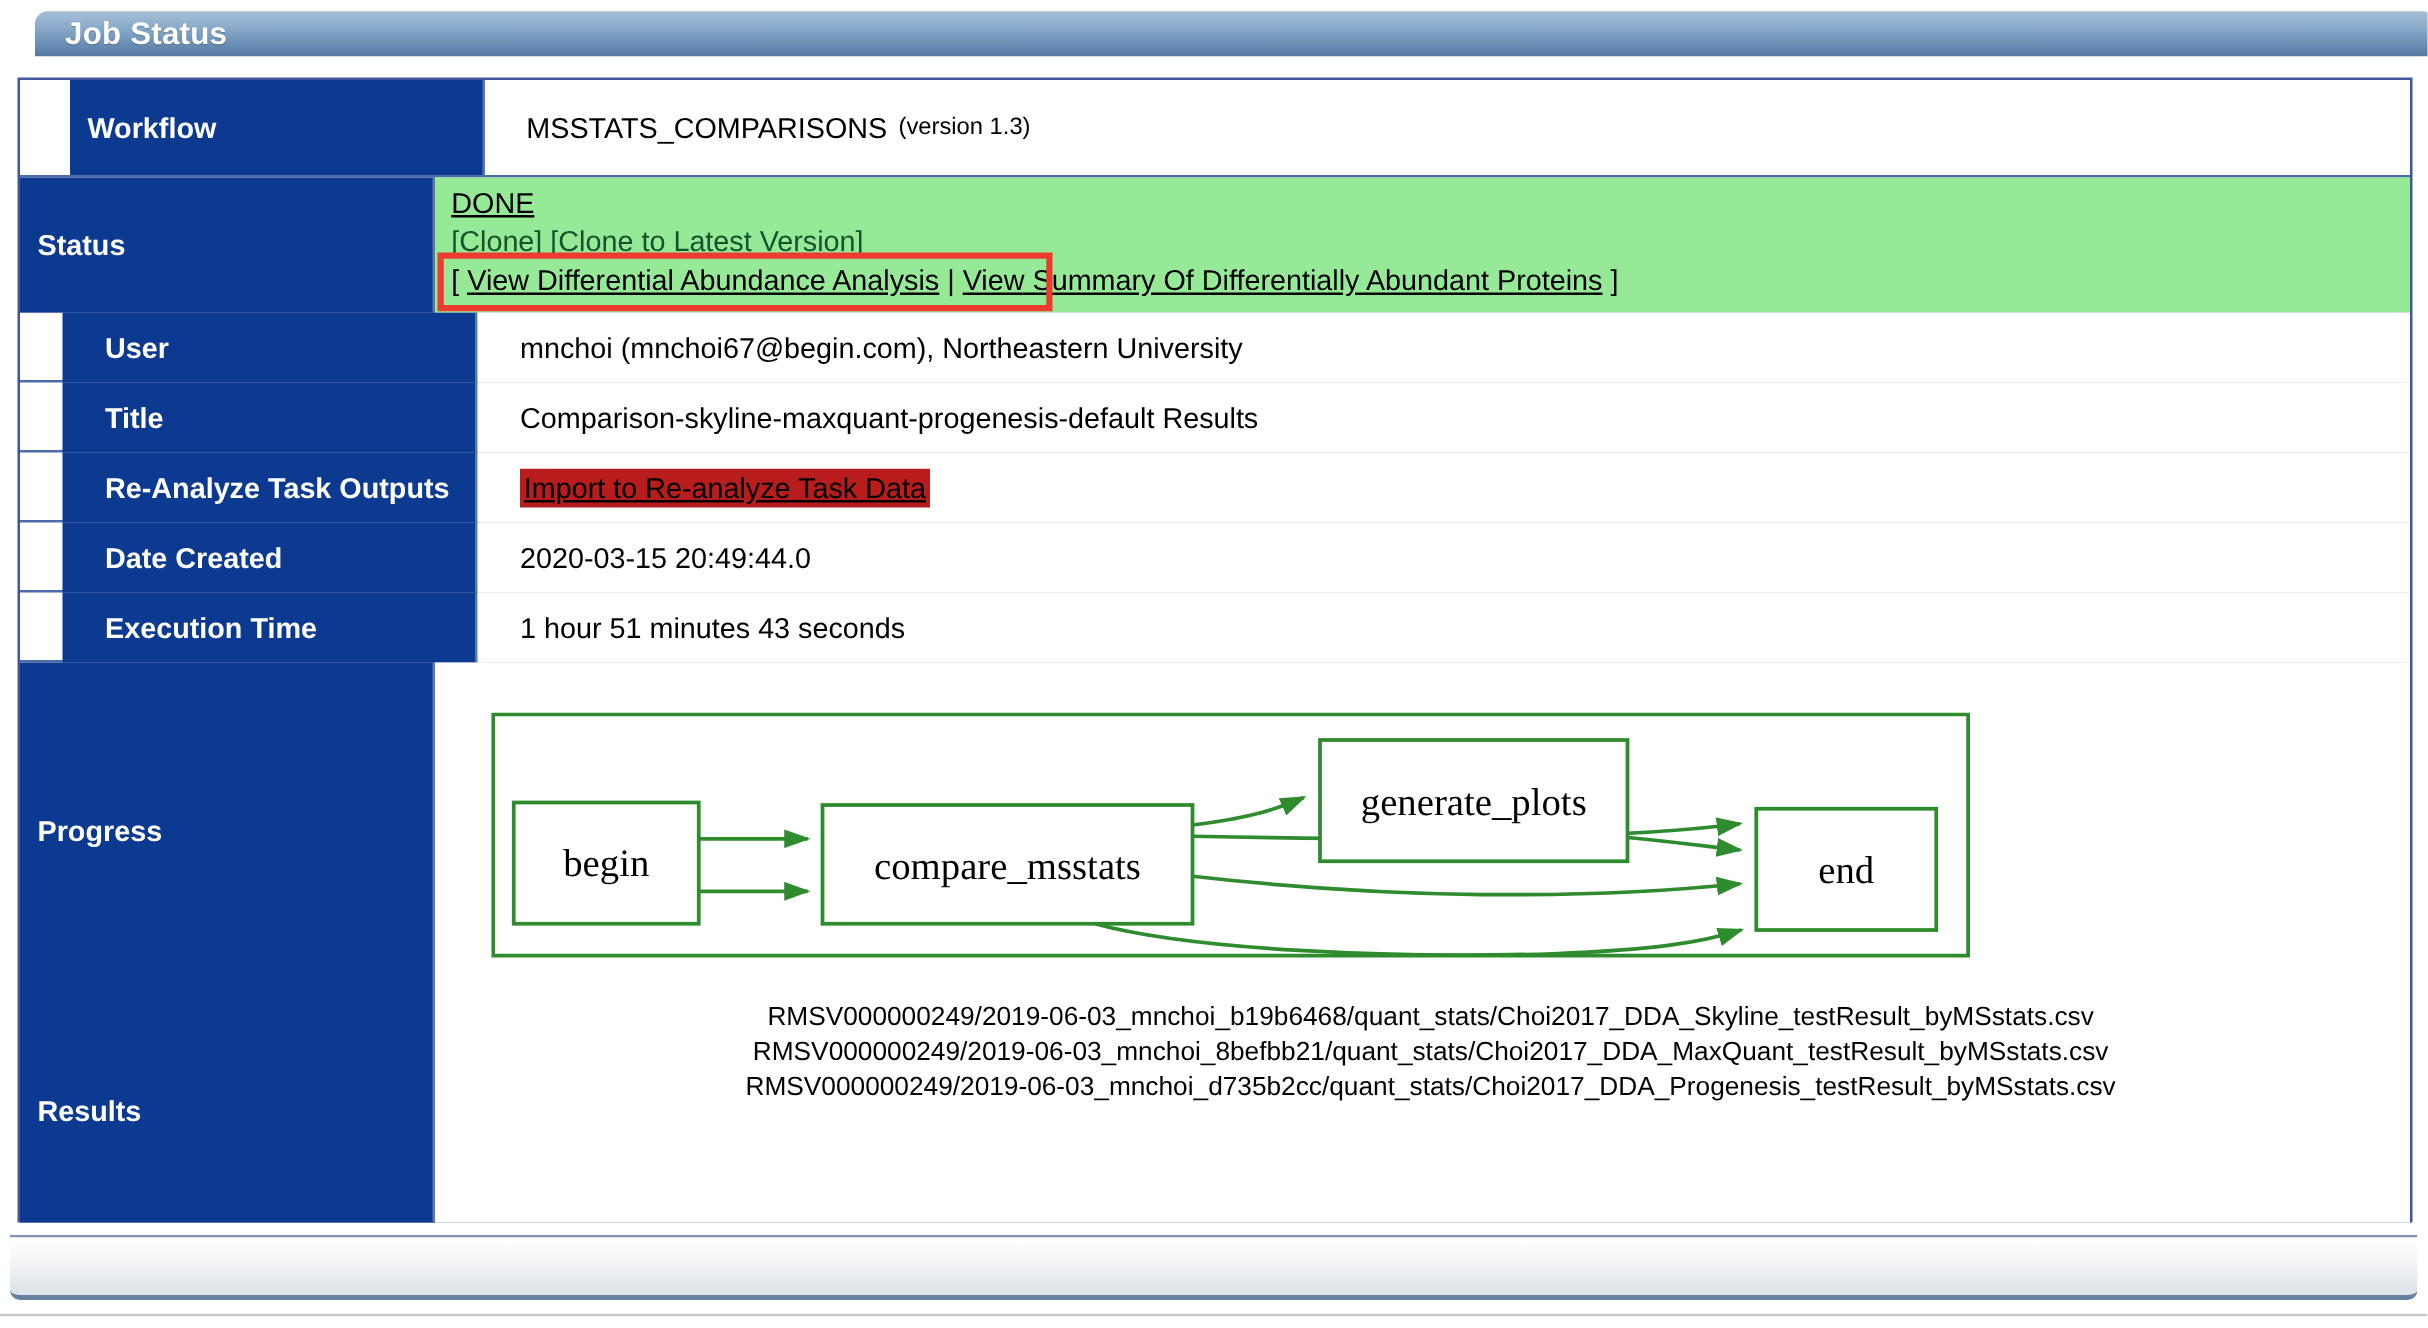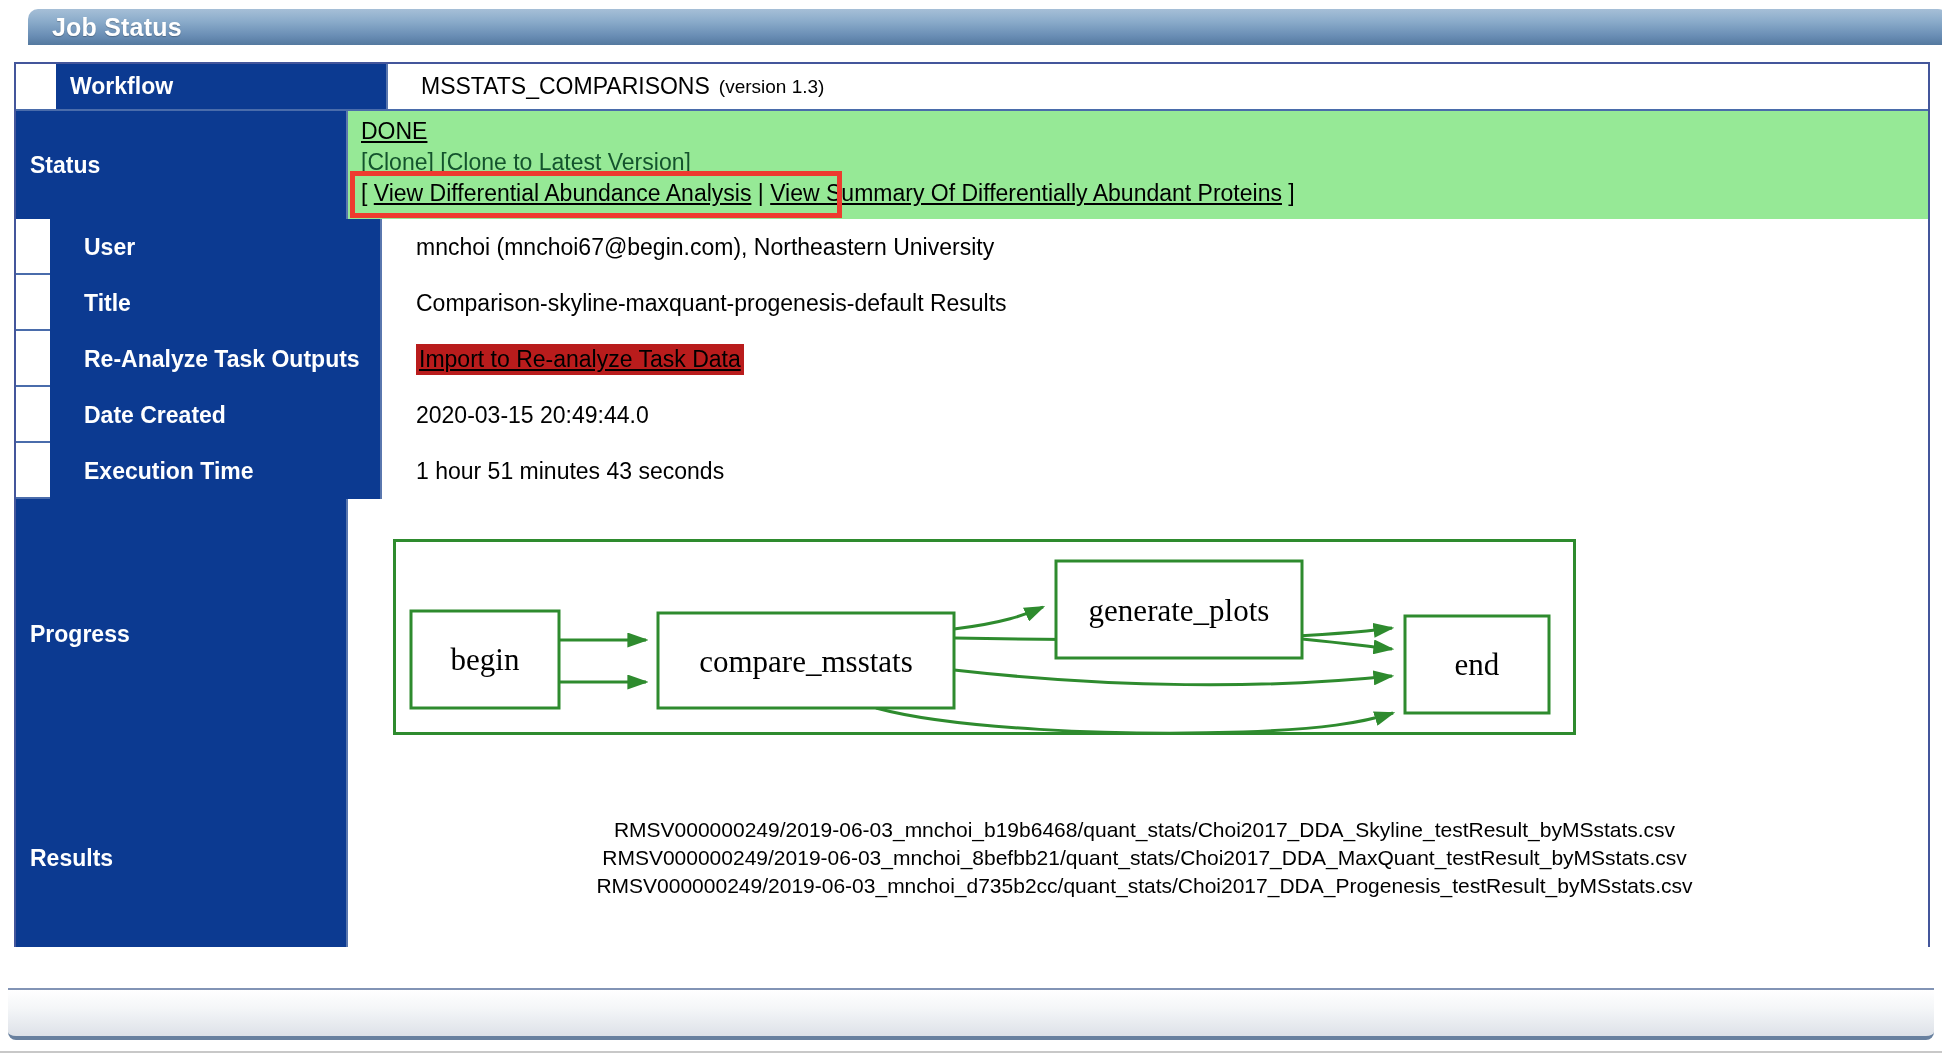--- a/index.html
+++ b/index.html
@@ -42,21 +42,21 @@
     border-right: 2px solid #5a77ae;
   }
   .cell-value {
     flex: 1 1 auto;
     background: #ffffff;
     font-size: 23px;
     display: flex; align-items: center;
     padding-left: 13px;
     position: relative;
   }
-  .h-workflow { height: 45px; margin-left: 20px; }
+  .h-workflow { height: 76px; margin-left: 20px; }
   .h-status   { height: 108px; }
   .h-small    { height: 56px; padding-left: 34px; }
   .h-progress { height: 270px; }
   .h-results  { height: 178px; }
 
   .version-note { font-size: 19px; margin-left: 9px; }
 
   
   .status-cell {
     background: #96e996;
@@ -81,21 +81,21 @@
 
   
   .progress-cell { display: block; }
   .diagram-svg { position: absolute; left: 45px; top: 40px; }
   .diagram-svg text {
     font-family: "Liberation Serif", serif;
     font-size: 31px; fill: #000;
   }
 
   
-  .results-cell { display: flex; flex-direction: column; justify-content: center; }
+  .results-cell { display: flex; flex-direction: column; }
   .results-cell .file-line { font-size: 21px; line-height: 28px; white-space: nowrap; }
 
   
   .footer-bar {
     position: absolute; top: 988px; left: 8px; width: 1926px; height: 52px;
     background: linear-gradient(180deg, #ffffff 0%, #f4f6f8 40%, #dde1e8 100%);
     border-top: 2px solid #8294b5;
     border-bottom: 4px solid #68809f;
     border-radius: 0 0 8px 8px;
   }

